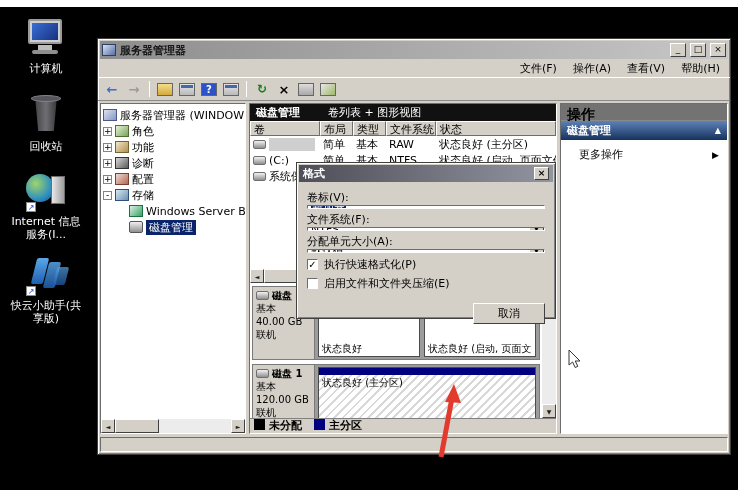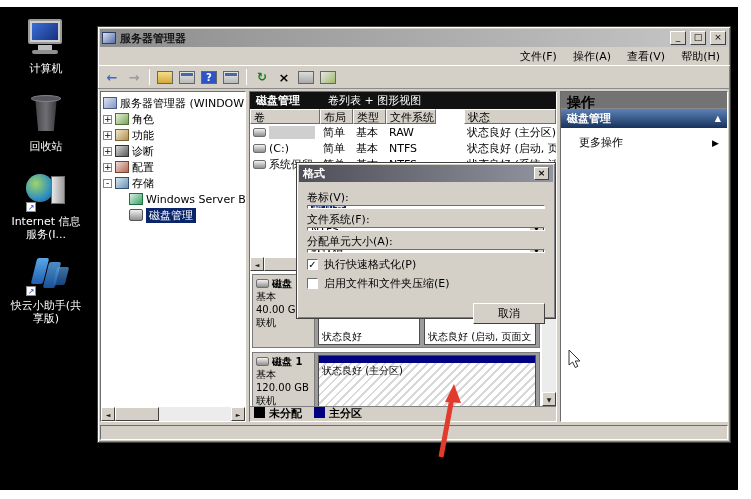--- a/index.html
+++ b/index.html
@@ -15,21 +15,21 @@
   .mon-base { position:absolute; left:14px; top:28px; width:14px; height:5px; background:#bdbdbd; }
   .mon-foot { position:absolute; left:8px; top:33px; width:26px; height:4px; background:#8f8f8f; border-radius:2px; }
   .bin { position:absolute; left:9px; top:2px; width:26px; height:34px; background:linear-gradient(90deg,#3a3a3e,#6e6e74,#2c2c30); clip-path:polygon(8% 0,92% 0,80% 100%,20% 100%); }
   .bin-rim { position:absolute; left:7px; top:0; width:30px; height:7px; background:#55555c; border-radius:50%; border:1px solid #83838a; }
   .globe { position:absolute; left:2px; top:4px; width:28px; height:28px; border-radius:50%; background:radial-gradient(circle at 35% 35%, #9fd46a, #2e8fbf 60%, #15527e); }
   .srv { position:absolute; right:3px; top:6px; width:14px; height:28px; background:linear-gradient(90deg,#e8e8e8,#9d9d9d); border:1px solid #6f6f6f; }
   .shortcut { position:absolute; left:2px; bottom:0; width:10px; height:10px; background:#fff; border:1px solid #888; font-size:8px; line-height:9px; color:#1d4fd6; }
   .ky { position:absolute; width:12px; height:26px; background:linear-gradient(180deg,#5aa7e8,#1f5fb0); transform:skewX(-14deg); border-radius:2px; }
 
   
-  #win { position:absolute; left:97px; top:26px; width:634px; height:417px; background:#d4d0c8; border:1px solid #404040; box-shadow:inset 1px 1px 0 #fff, inset -1px -1px 0 #808080; display:flex; flex-direction:column; }
+  #win { position:absolute; left:97px; top:38px; width:634px; height:417px; background:#d4d0c8; border:1px solid #404040; box-shadow:inset 1px 1px 0 #fff, inset -1px -1px 0 #808080; display:flex; flex-direction:column; }
   .titlebar { height:18px; margin:2px 2px 0; background:linear-gradient(90deg,#8d8d8d,#c7c7c7); display:flex; align-items:center; gap:4px; padding:0 2px; }
   .appicon { width:14px; height:12px; background:linear-gradient(135deg,#d8e2f2,#5470a8); border:1px solid #2c3f66; }
   .ttext { flex:1; font-size:11px; font-weight:bold; color:#17171a; }
   .winbtn { width:16px; height:14px; background:#d4d0c8; border:1px solid; border-color:#fff #404040 #404040 #fff; font-size:9px; line-height:11px; text-align:center; color:#000; }
   .menubar { height:19px; display:flex; align-items:center; padding-left:4px; font-size:11px; color:#000; border-bottom:1px solid #fff;justify-content:flex-end; }
   .menu-item { padding:2px 10px 2px 6px; }
   .toolbar { height:23px; display:flex; align-items:center; gap:2px; padding:1px 4px; border-bottom:1px solid #8a8a8a; }
   .tbtn { width:20px; height:18px; display:flex; align-items:center; justify-content:center; font-size:13px; font-weight:bold; }
   .tbox { width:16px; height:13px; border:1px solid #666; }
   .tsep { width:1px; height:16px; background:#808080; border-right:1px solid #fff; margin:0 3px; }
@@ -68,21 +68,21 @@
   
   .mid { flex:1; margin-left:3px; background:#fff; display:flex; flex-direction:column; overflow:hidden; }
   .darkhdr { height:17px; flex:none; background:#111; color:#fff; display:flex; align-items:center; font-size:11px; padding-left:6px; gap:28px; }
   .darkhdr .b { font-weight:bold; }
   .vol-section { height:162px; flex:none; display:flex; flex-direction:column; }
   .vtable { flex:1; overflow:hidden; }
   .vhead { display:flex; height:15px; font-size:11px; }
   .vh { background:#d4d0c8; border:1px solid; border-color:#fff #6d6d6d #6d6d6d #fff; padding:0 3px; white-space:nowrap; overflow:hidden; }
   .vrow { display:flex; height:16px; font-size:11px; align-items:center; white-space:nowrap; color:#000; }
   .vc { padding-left:3px; overflow:hidden; flex:none; }
-  .w-vol{width:70px;} .w-lay{width:33px;} .w-typ{width:33px;} .w-fs{width:50px;} .w-st{flex:1;margin-left:28px;}
+  .w-vol{width:70px;} .w-lay{width:33px;} .w-typ{width:33px;} .w-fs{width:50px;} .w-st{flex:1;}
   .vdisk { display:inline-block; width:13px; height:9px; background:linear-gradient(180deg,#f2f2f2,#8f8f8f); border:1px solid #6f6f6f; border-radius:2px; margin-right:3px; vertical-align:middle; }
   .selblank { display:inline-block; width:46px; height:13px; background:#cfcfcf; vertical-align:middle; }
 
   .graphic { flex:1; display:flex; overflow:hidden; }
   .gbody { flex:1; padding:3px 2px 0 2px; overflow:hidden; }
   .disk-row { height:74px; border:1px solid #7a7a7a; display:flex; margin-bottom:4px; background:#d4d0c8; }
   .dlabel { width:62px; flex:none; padding:2px 3px; font-size:10px; line-height:13px; border-right:1px solid #7a7a7a; color:#000; }
   .dname { font-weight:bold; display:flex; gap:3px; align-items:center; white-space:nowrap; }
   .dico { width:13px; height:9px; background:linear-gradient(180deg,#f2f2f2,#8f8f8f); border:1px solid #6f6f6f; border-radius:2px; flex:none; }
   .parts { flex:1; background:#9c9c9c; padding:2px 3px; display:flex; gap:4px; overflow:hidden; }

